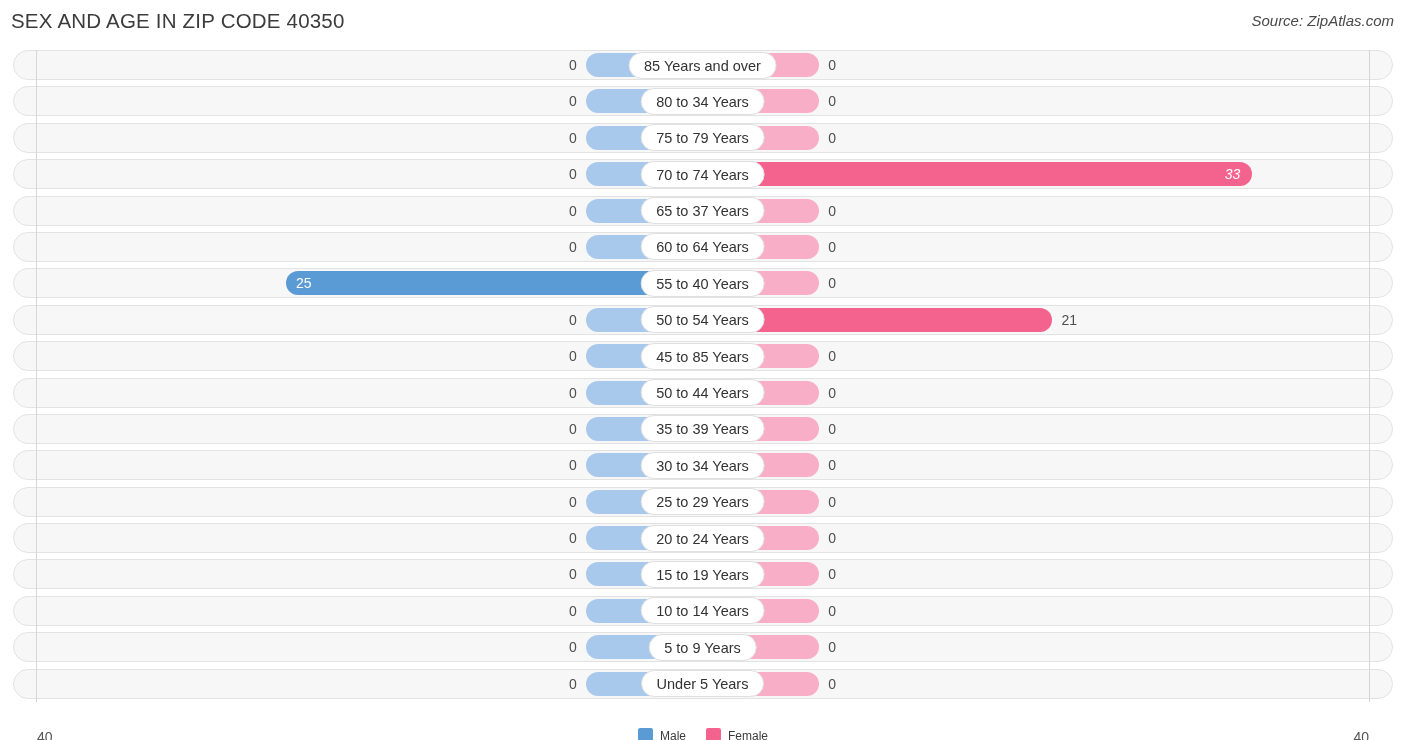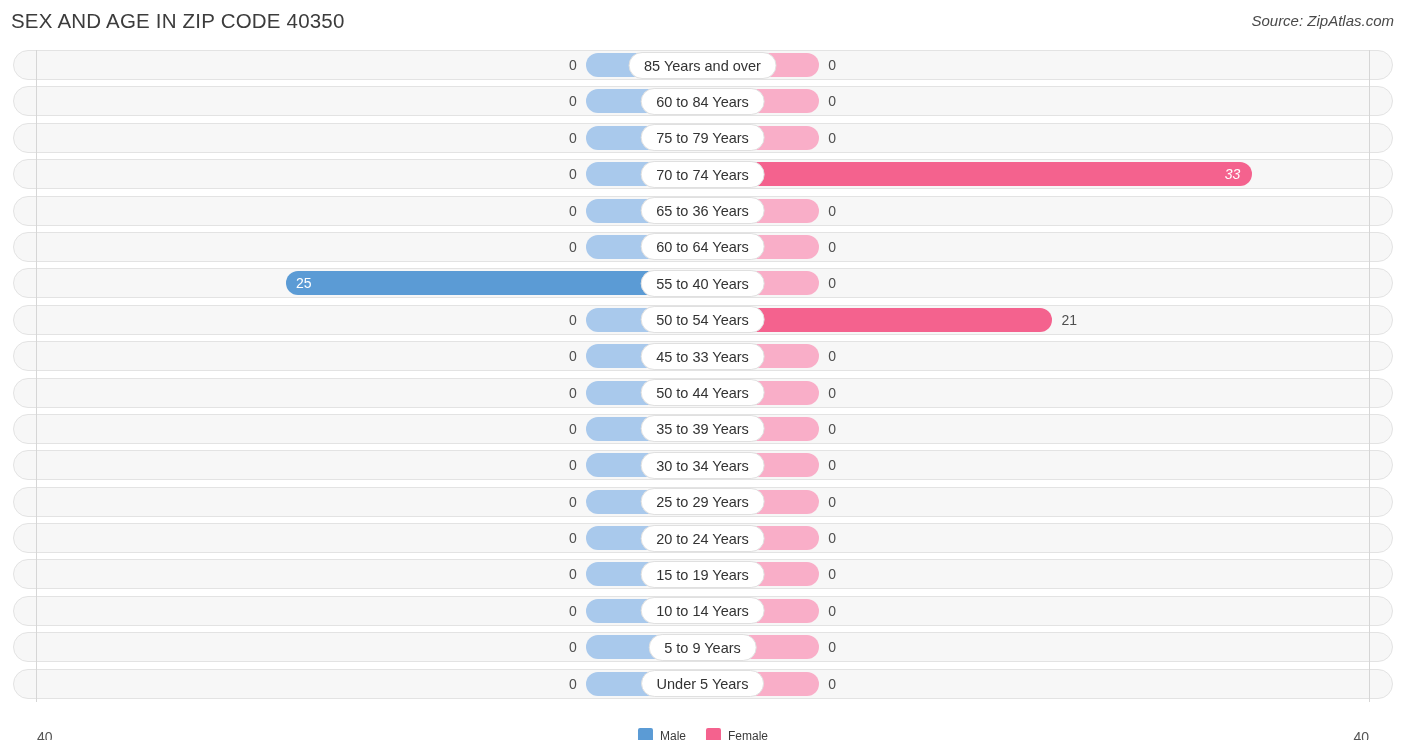--- a/index.html
+++ b/index.html
@@ -229,21 +229,21 @@
           <div class="row-track"></div>
           <div class="bar-zone">
             <div class="half male">
               <div class="bar male" style="width:17.5%"></div>
             </div>
             <div class="half female">
               <div class="bar female" style="width:17.5%"></div>
             </div>
             <div class="val" style="right:calc(50% + 8.75% + 9px);">0</div>
             <div class="val" style="left:calc(50% + 8.75% + 9px);">0</div>
-            <div class="cat-pill">60 to 84 Years</div>
+            <div class="cat-pill">80 to 34 Years</div>
           </div>
         </div>
         <div class="row">
           <div class="row-track"></div>
           <div class="bar-zone">
             <div class="half male">
               <div class="bar male" style="width:17.5%"></div>
             </div>
             <div class="half female">
               <div class="bar female" style="width:17.5%"></div>
@@ -271,21 +271,21 @@
           <div class="row-track"></div>
           <div class="bar-zone">
             <div class="half male">
               <div class="bar male" style="width:17.5%"></div>
             </div>
             <div class="half female">
               <div class="bar female" style="width:17.5%"></div>
             </div>
             <div class="val" style="right:calc(50% + 8.75% + 9px);">0</div>
             <div class="val" style="left:calc(50% + 8.75% + 9px);">0</div>
-            <div class="cat-pill">65 to 36 Years</div>
+            <div class="cat-pill">65 to 37 Years</div>
           </div>
         </div>
         <div class="row">
           <div class="row-track"></div>
           <div class="bar-zone">
             <div class="half male">
               <div class="bar male" style="width:17.5%"></div>
             </div>
             <div class="half female">
               <div class="bar female" style="width:17.5%"></div>
@@ -327,21 +327,21 @@
           <div class="row-track"></div>
           <div class="bar-zone">
             <div class="half male">
               <div class="bar male" style="width:17.5%"></div>
             </div>
             <div class="half female">
               <div class="bar female" style="width:17.5%"></div>
             </div>
             <div class="val" style="right:calc(50% + 8.75% + 9px);">0</div>
             <div class="val" style="left:calc(50% + 8.75% + 9px);">0</div>
-            <div class="cat-pill">45 to 33 Years</div>
+            <div class="cat-pill">45 to 85 Years</div>
           </div>
         </div>
         <div class="row">
           <div class="row-track"></div>
           <div class="bar-zone">
             <div class="half male">
               <div class="bar male" style="width:17.5%"></div>
             </div>
             <div class="half female">
               <div class="bar female" style="width:17.5%"></div>

